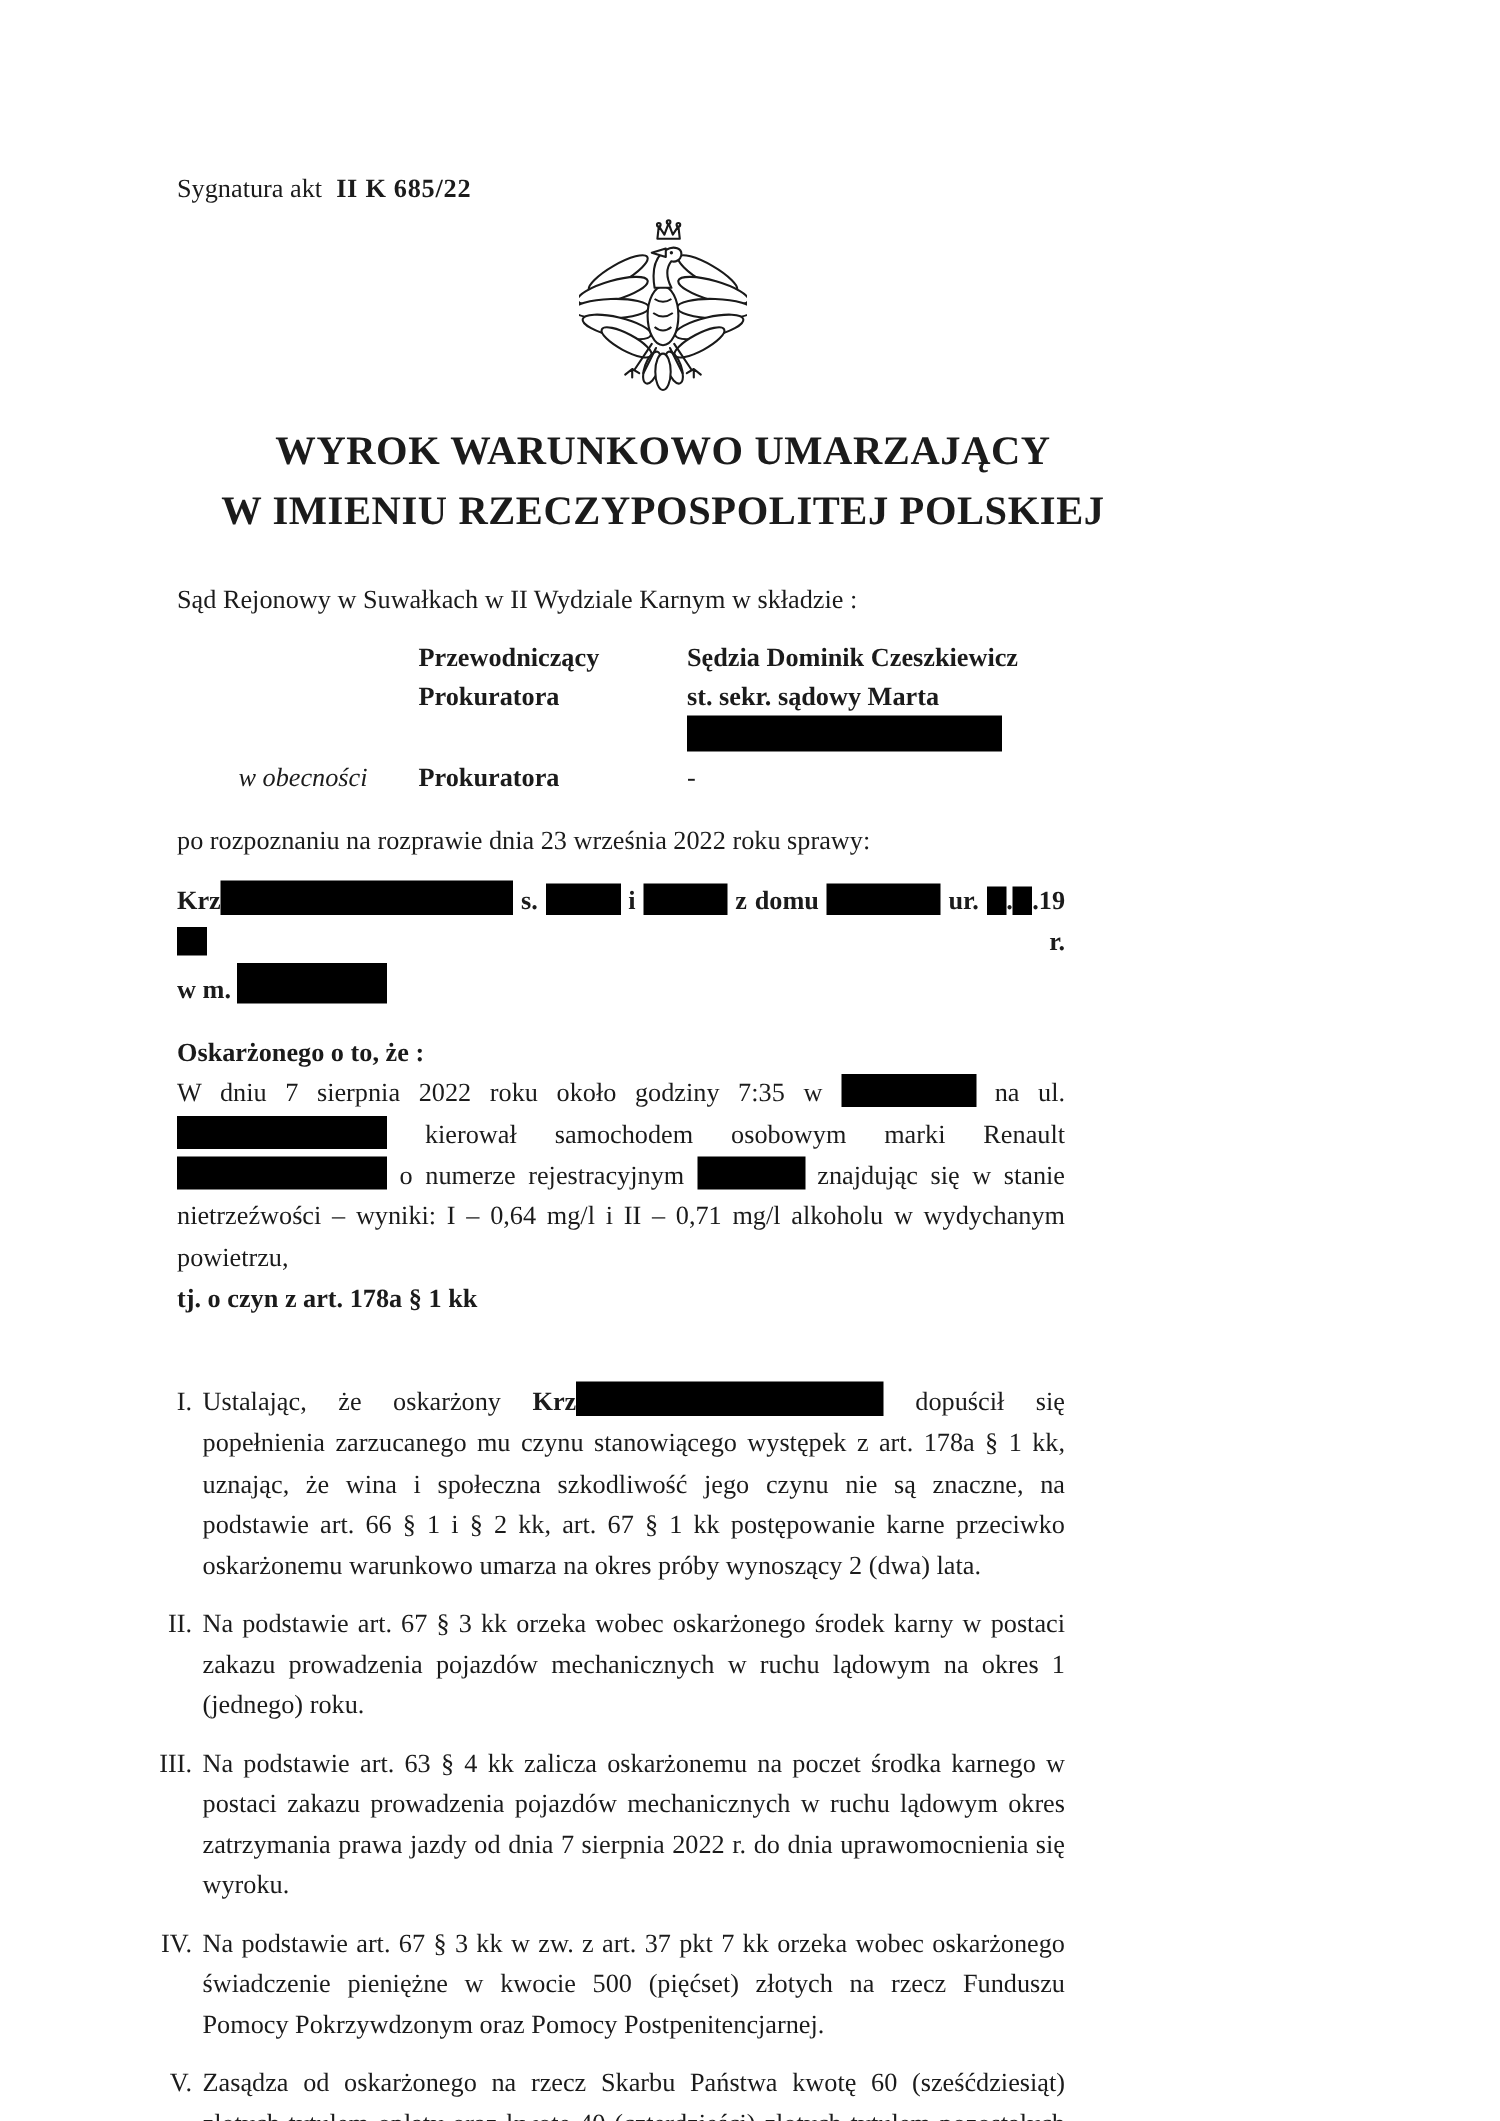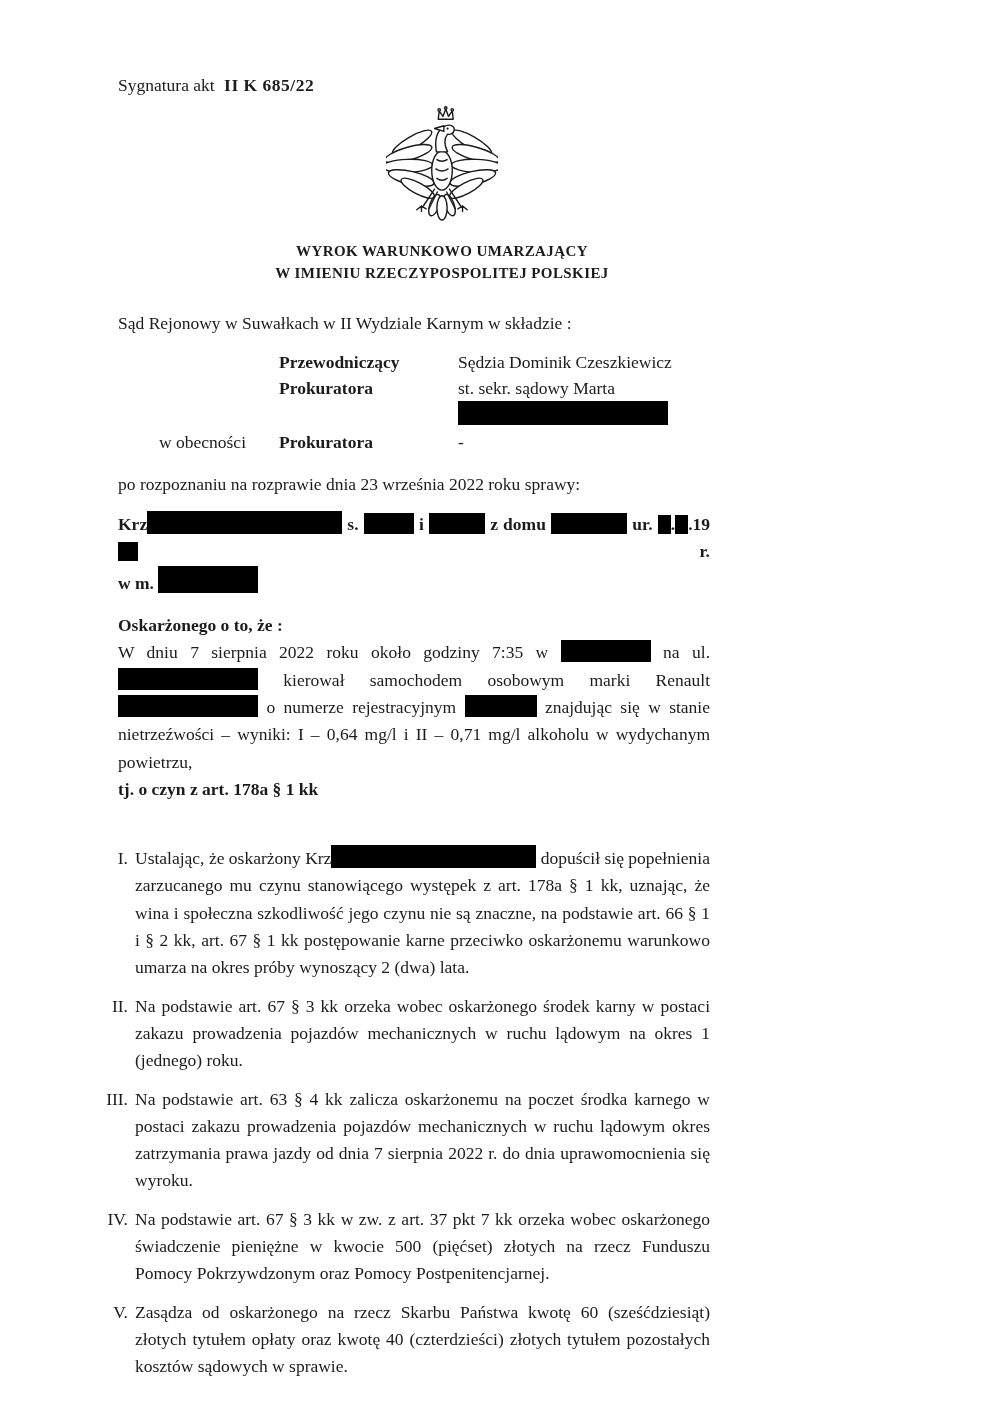--- a/index.html
+++ b/index.html
@@ -1,34 +1,34 @@
 <!DOCTYPE html>
 <html lang="pl"><head>
 <meta charset="utf-8">
 <style>
   html,body{margin:0;padding:0;background:#ffffff;}
   .page{
     width:828px;height:1414px;box-sizing:border-box;
     background:#ffffff;color:#1b1b1b;
     font-family:"Liberation Serif","DejaVu Serif",serif;
     font-size:17.5px;line-height:1.56;
-    padding:72px 118px 0 118px;overflow:hidden;position:relative;
+    padding:112px 118px 0 118px;overflow:hidden;position:relative;
   }
   p{margin:0;}
-  .b{font-weight:normal;}
+  .b{font-weight:bold;}
   .sig b{margin-left:5px;letter-spacing:0.5px;}
   .center-block{text-align:center;transform:translateX(28px);margin-top:4px;}
   .emblem{display:inline-block;}
-  .title{margin:6px 0 0 0;font-weight:bold;font-size:15px;line-height:1.5;}
+  .title{margin:6px 0 0 0;font-weight:bold;font-size:27px;line-height:1.5;}
   .title .tl{display:block;letter-spacing:0.4px;}
   .dateline{text-align:right;margin-top:20px;}
   .courtline{margin-top:25px;}
   .panel{margin-top:12px;margin-left:41px;}
   .panel-row{display:flex;line-height:1.5;}
-  .cell-prefix{width:120px;flex:none;}
+  .cell-prefix{width:120px;flex:none;font-style:italic;}
   .cell-role{width:179px;flex:none;font-weight:bold;}
   .cell-value{flex:1;}
   .hearing{margin-top:16px;}
   .defendant{margin-top:13px;font-weight:bold;}
   .spread{text-align:justify;text-align-last:justify;}
   .charge-head{margin-top:15px;font-weight:bold;}
   .justify{text-align:justify;}
   .charge-qual{font-weight:bold;}
   .rulings{margin-top:42px;margin-left:-26px;}
   .item{display:flex;margin-bottom:11px;}

